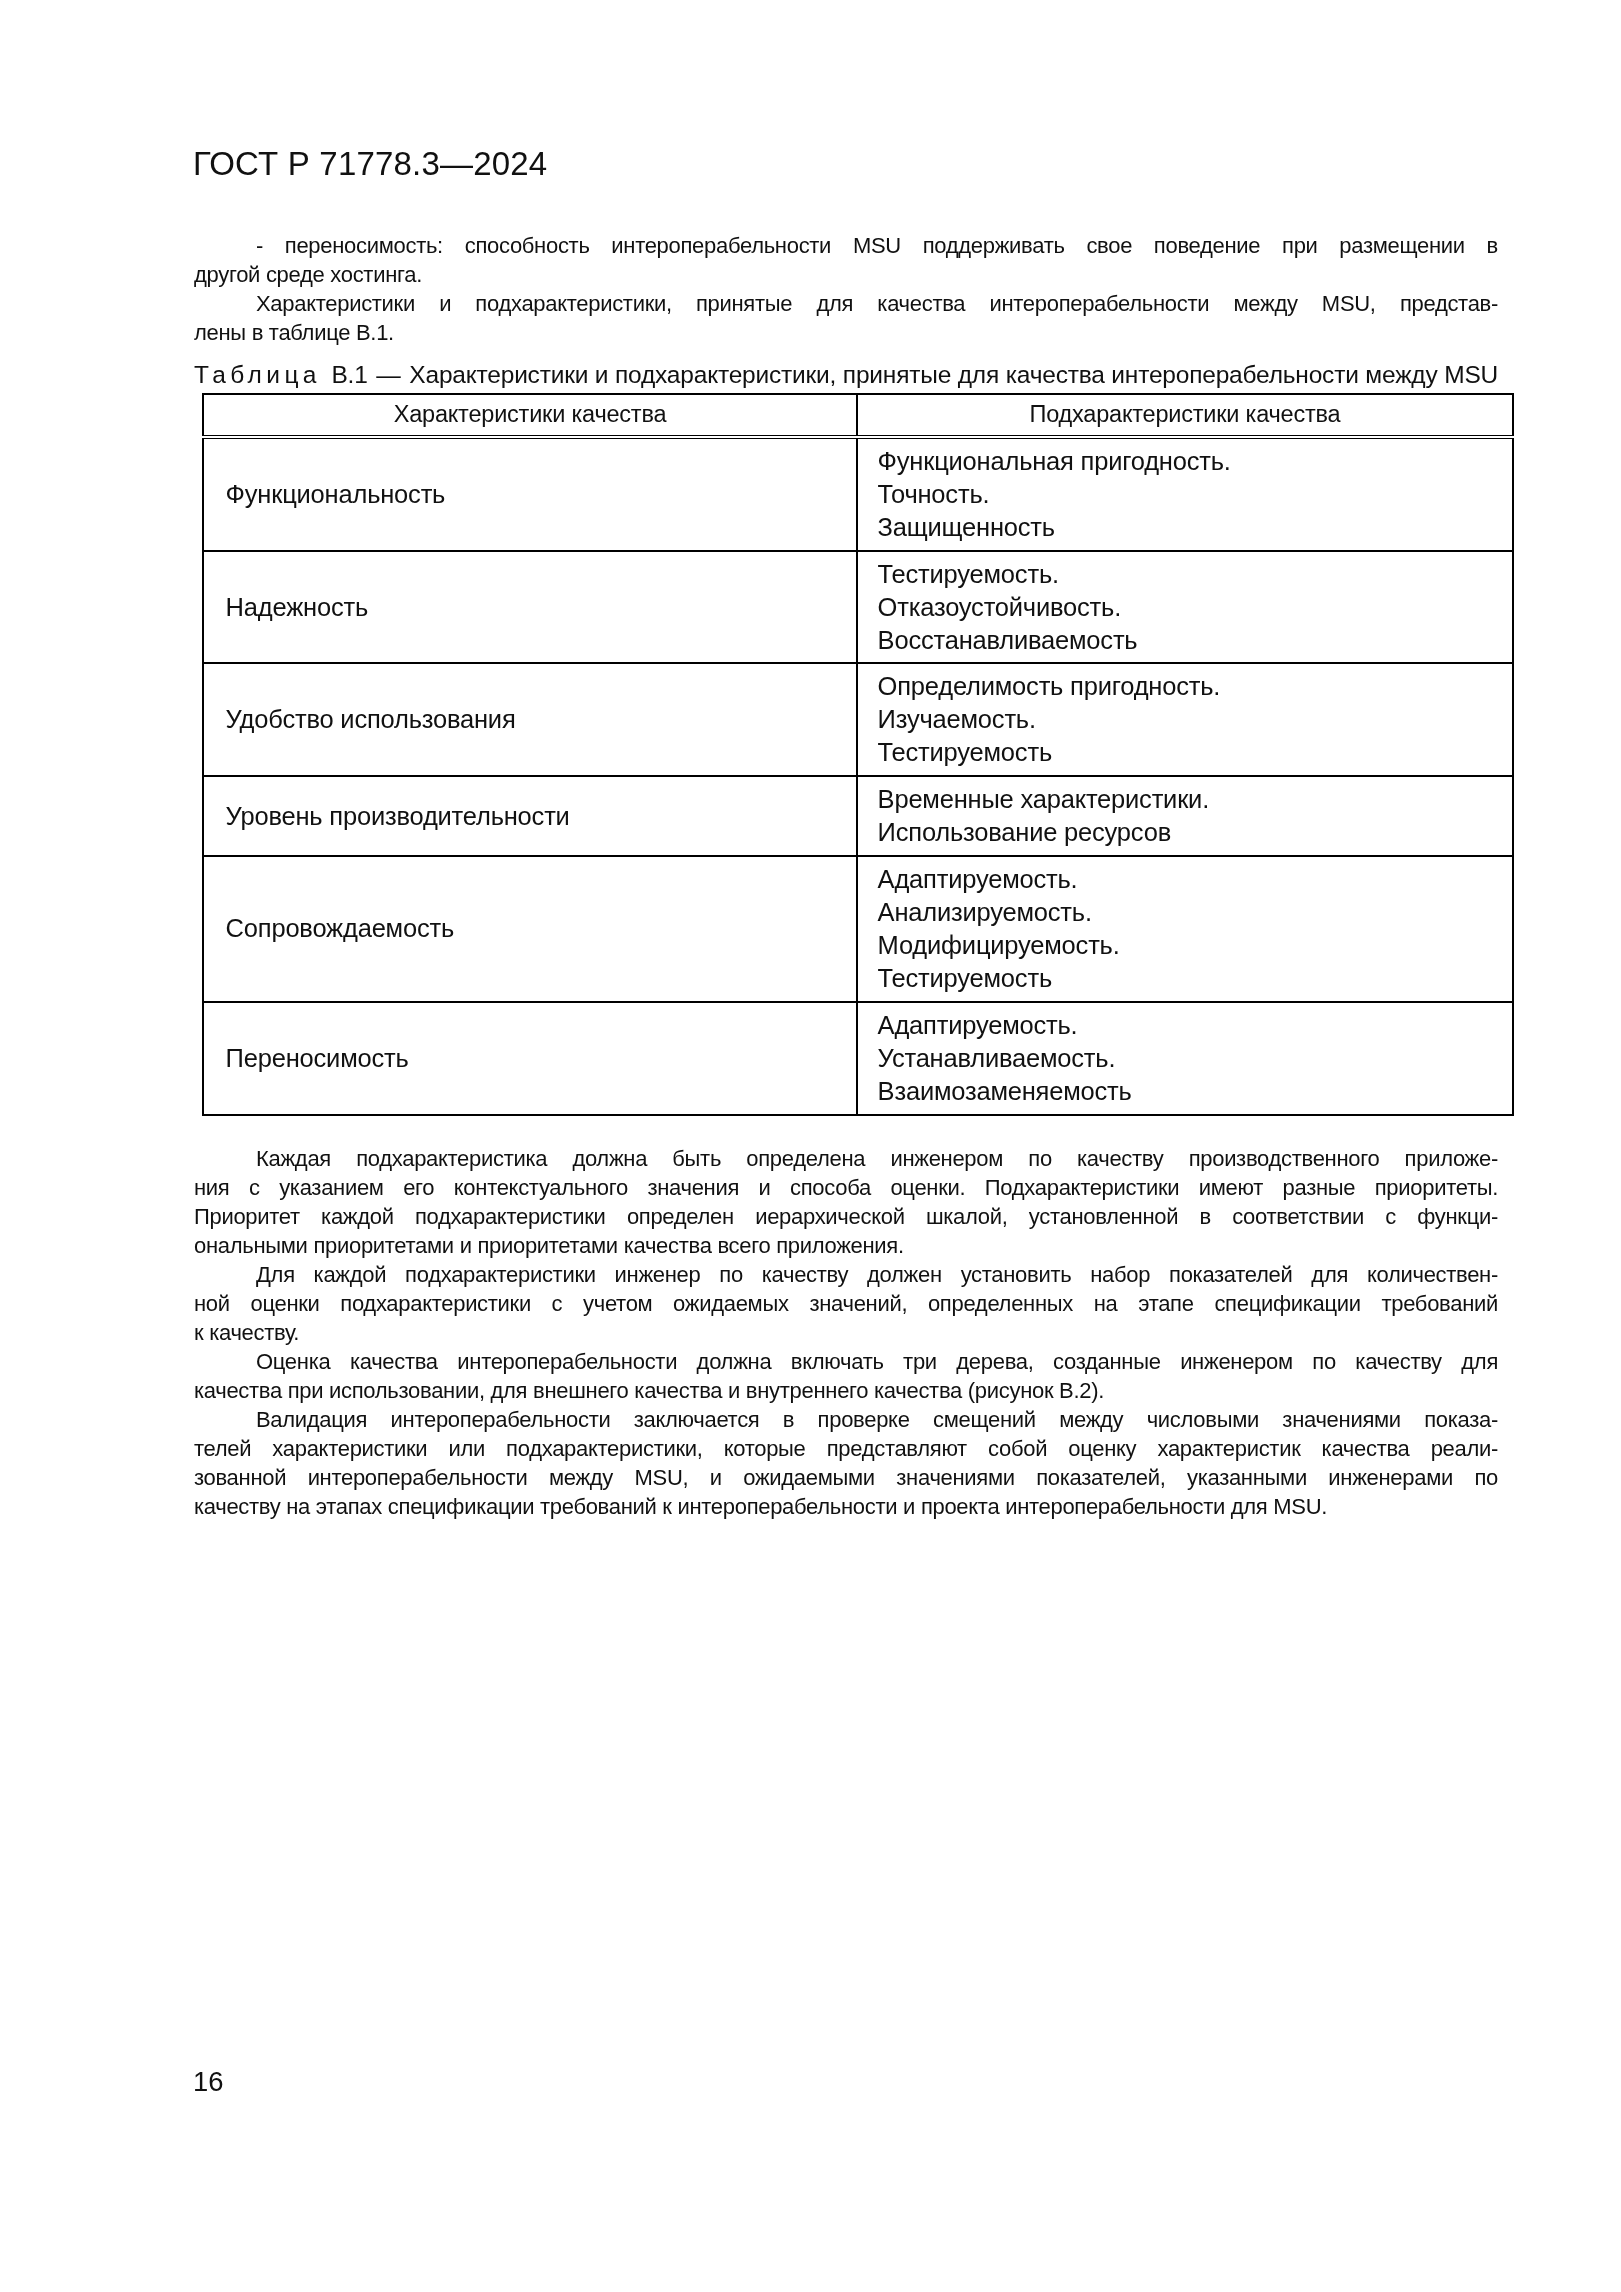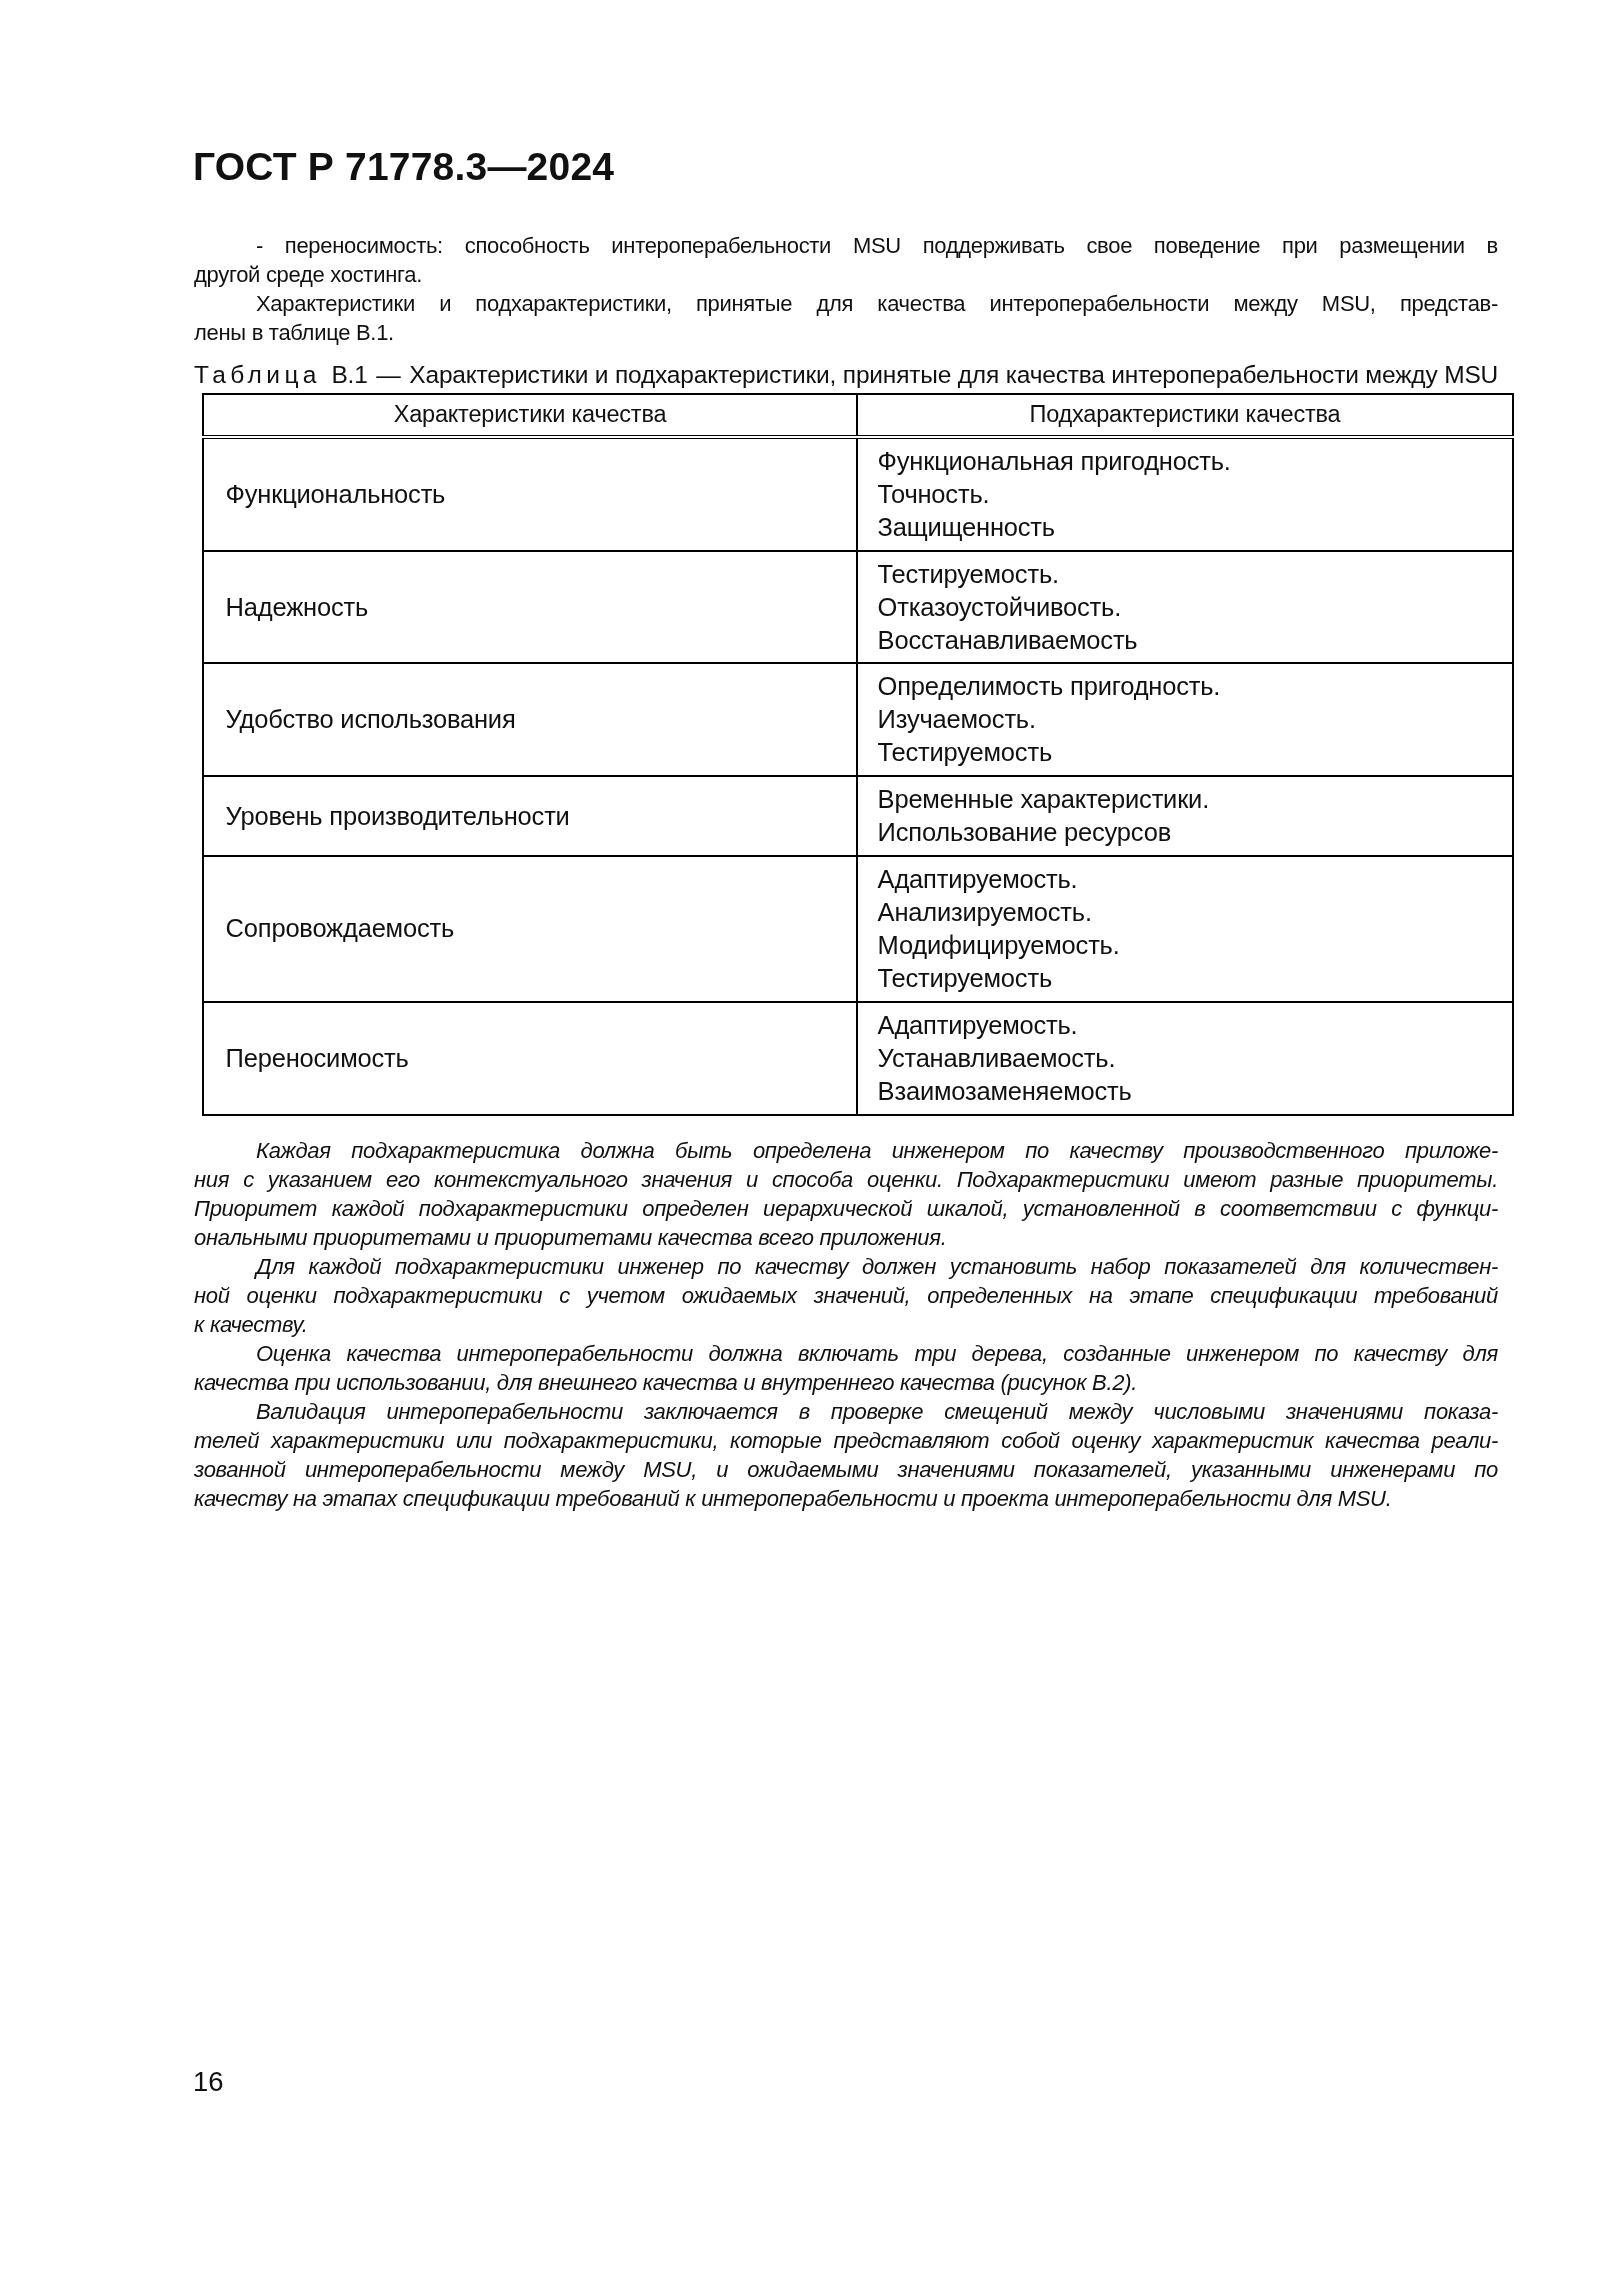--- a/index.html
+++ b/index.html
@@ -13,22 +13,22 @@
     height: 2293px;
     background: #ffffff;
     font-family: "Liberation Sans", "DejaVu Sans", sans-serif;
     color: #111111;
     overflow: hidden;
   }
   .doc-code {
     position: absolute;
     left: 193px;
     top: 145px;
-    font-size: 39px;
-    font-weight: 700;
+    font-size: 33px;
+    font-weight: 400;
     letter-spacing: 0.2px;
     white-space: nowrap;
   }
   .content {
     position: absolute;
     left: 194px;
     top: 231px;
     width: 1304px;
   }
   
@@ -104,22 +104,21 @@
   td.cell-right {
     vertical-align: middle;
     padding: 5.9px 13.7px 5.9px 19.6px;
   }
   .subline {
     font-size: 25.5px;
     letter-spacing: -0.2px;
     line-height: 33px;
   }
   .body-paras {
-    margin-top: 20px;
-    font-style: italic;
+    margin-top: 28px;
   }
   .page-num {
     position: absolute;
     left: 193px;
     top: 2066px;
     font-size: 27.4px;
   }
 </style>
 </head>
 <body>

